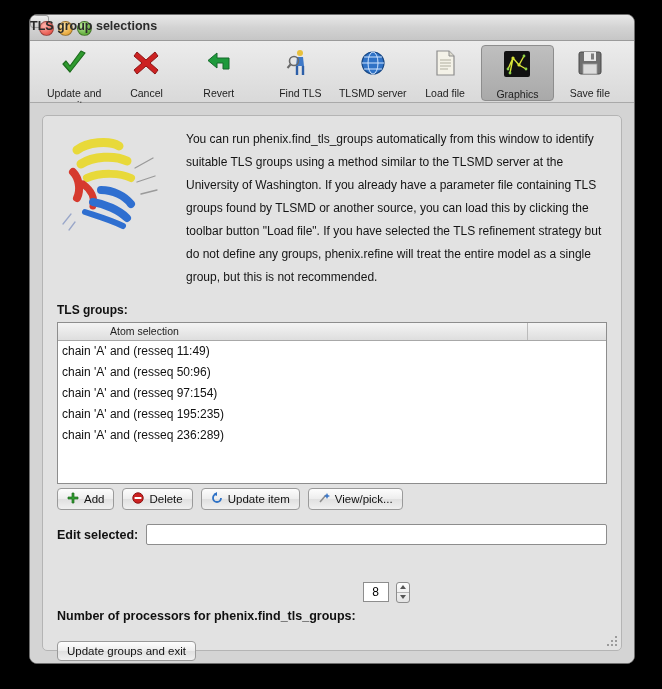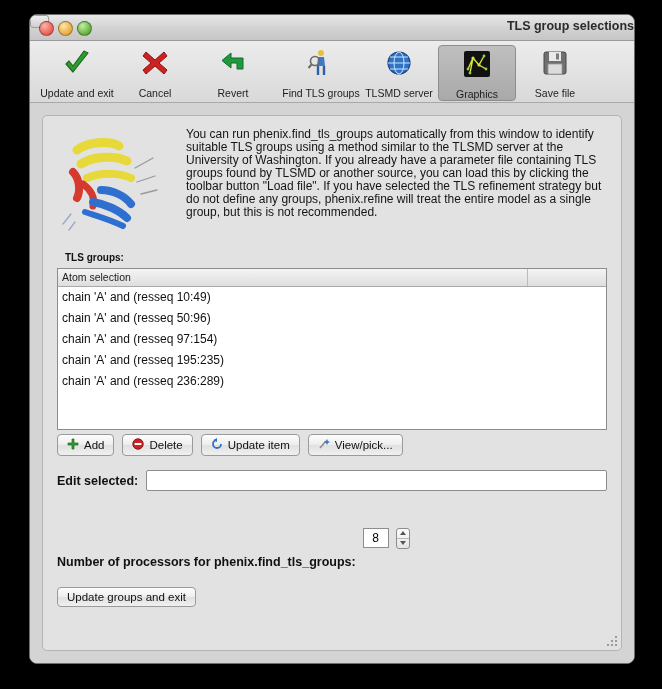--- a/index.html
+++ b/index.html
@@ -26,21 +26,21 @@
   
   #titlebar {
     height: 25px;
     background: linear-gradient(to bottom, #e8e8e8 0%, #d3d3d3 50%, #c6c6c6 100%);
     border-bottom: 1px solid #9a9a9a;
     position: relative;
   }
   #titlebar .title {
     position: absolute;
     left: 0; right: 0; top: 4px;
-    text-align: right;
+    text-align: left;
     font-size: 12.5px;
     color: #2b2b2b;
     font-weight: bold;
   }
   .traffic {
     position: absolute;
     top: 6px;
     width: 13px; height: 13px;
     border-radius: 50%;
     border: 1px solid rgba(0,0,0,0.35);
@@ -90,45 +90,45 @@
     height: 100%;
     box-sizing: border-box;
     padding: 12px 14px;
     position: relative;
   }
   #intro { display: flex; gap: 14px; }
   #mol { width: 115px; height: 110px; flex: 0 0 115px; }
   #intro-text {
     font-size: 12px;
     color: #141414;
-    line-height: 13px;
+    line-height: 23px;
   }
   .section-label {
-    font-size: 10px;
+    font-size: 12px;
     font-weight: bold;
     color: #111;
-    margin: 14px 0 5px 8px;
+    margin: 14px 0 5px 0;
   }
   
   #list-box {
     border: 1px solid #8d8d8d;
     background: #fff;
     height: 162px;
     box-sizing: border-box;
     overflow: hidden;
   }
   #list-header {
     display: flex;
     height: 17px;
     background: linear-gradient(to bottom, #f4f4f4, #dedede);
     border-bottom: 1px solid #a8a8a8;
     font-size: 10.5px;
     color: #222;
   }
-  #list-header .col1 { flex: 1 1 auto; padding: 2px 0 0 4px; border-right: 1px solid #bbb; }
+  #list-header .col1 { flex: 1 1 auto; padding: 2px 0 0 4px; border-right: 1px solid #bbb; margin-left: 48px; }
   #list-header .col2 { flex: 0 0 78px; }
   .list-row {
     font-size: 12px;
     color: #111;
     padding: 2px 0 2px 4px;
     line-height: 17px;
   }
   
   #btn-row {
     display: flex;
@@ -262,20 +262,30 @@
       <div class="tb-ico">
         <svg width="30" height="30" viewBox="0 0 30 30">
           <circle cx="15" cy="15" r="11" fill="#2f72c6" stroke="#1a4a87" stroke-width="1.2"></circle>
           <ellipse cx="15" cy="15" rx="5" ry="11" fill="none" stroke="#cfe4ff" stroke-width="1"></ellipse>
           <path d="M4 15 H26 M6 9 H24 M6 21 H24" stroke="#cfe4ff" stroke-width="1" fill="none"></path>
         </svg>
       </div>
       <div class="tb-lbl">TLSMD server</div>
     </div>
 
+    <div class="tb-item">
+      <div class="tb-ico">
+        <svg width="30" height="30" viewBox="0 0 30 30">
+          <path d="M7 3 H19 L24 8 V27 H7 Z" fill="#f4f2e8" stroke="#8d8d8d" stroke-width="1.2"></path>
+          <path d="M19 3 V8 H24" fill="#dddbce" stroke="#8d8d8d" stroke-width="1"></path>
+          <path d="M10 12 H21 M10 15 H21 M10 18 H21 M10 21 H18" stroke="#b0ae9f" stroke-width="1"></path>
+        </svg>
+      </div>
+      <div class="tb-lbl">Load file</div>
+    </div>
 
     <div class="tb-item selected">
       <div class="tb-ico">
         <svg width="30" height="30" viewBox="0 0 30 30">
           <rect x="2" y="2" width="26" height="26" rx="2" fill="#111"></rect>
           <path d="M6 20 L11 9 L17 16 L22 7 M11 9 L8 24 M17 16 L24 20" stroke="#d8e33a" stroke-width="1.4" fill="none"></path>
           <circle cx="11" cy="9" r="1.6" fill="#d8e33a"></circle>
           <circle cx="17" cy="16" r="1.6" fill="#d8e33a"></circle>
           <circle cx="22" cy="7" r="1.4" fill="#8fd44a"></circle>
           <circle cx="8" cy="24" r="1.4" fill="#8fd44a"></circle>
@@ -325,21 +335,21 @@
       </div>
 
       <div class="section-label">TLS groups:</div>
 
       <div id="list-box">
         <div id="list-header">
           <div class="col1">Atom selection</div>
           <div class="col2"></div>
         </div>
         <div id="list-rows">
-          <div class="list-row">chain 'A' and (resseq 10:49)</div>
+          <div class="list-row">chain 'A' and (resseq 11:49)</div>
           <div class="list-row">chain 'A' and (resseq 50:96)</div>
           <div class="list-row">chain 'A' and (resseq 97:154)</div>
           <div class="list-row">chain 'A' and (resseq 195:235)</div>
           <div class="list-row">chain 'A' and (resseq 236:289)</div>
         </div>
       </div>
 
       <div id="btn-row">
         <div class="btn">
           <span>

